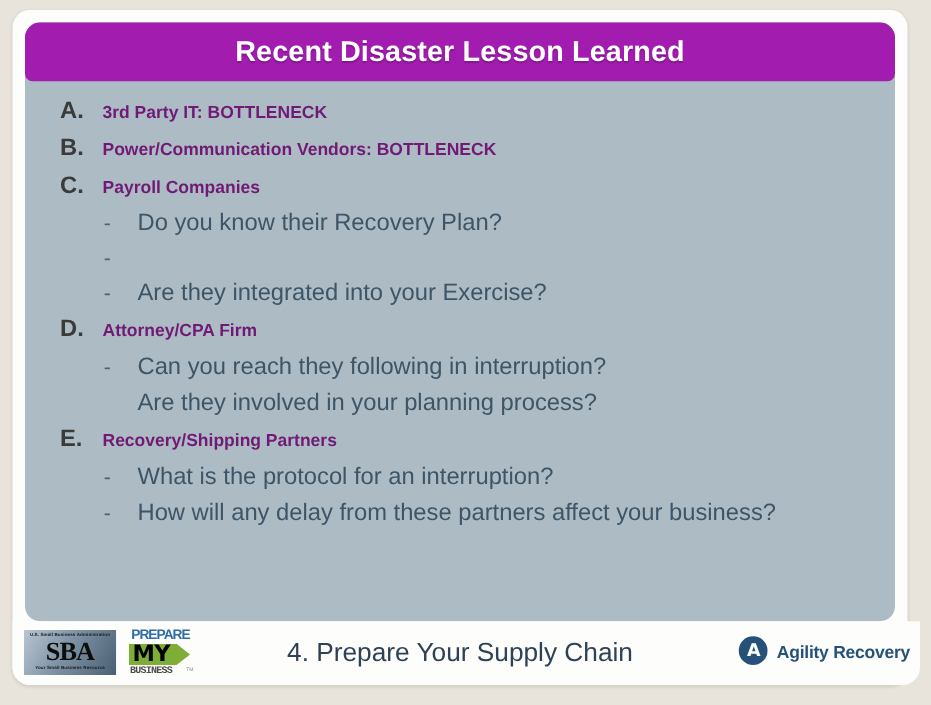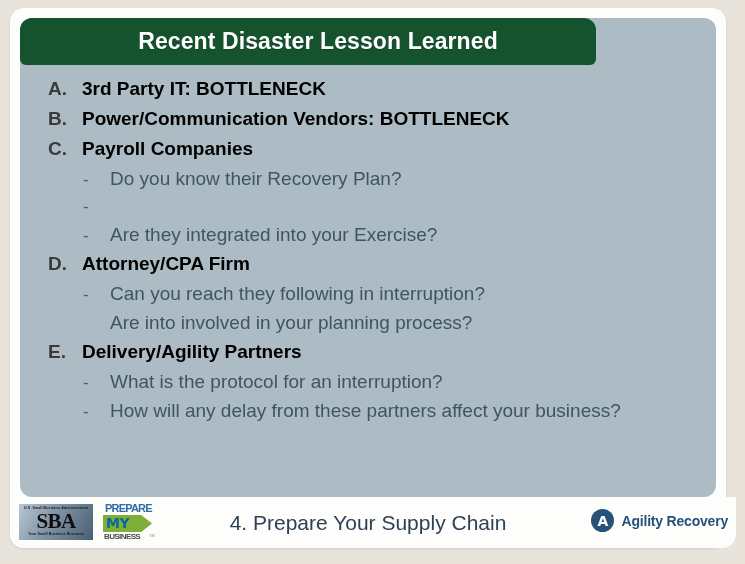--- a/index.html
+++ b/index.html
@@ -42,28 +42,27 @@
     height: 479px;
     background: #adbcc4;
     border-radius: 12px;
   }
 
   
   .title-bar {
     position: absolute;
     left: 0px;
     top: 0px;
-    width: 556px;
+    width: 696px;
     height: 47px;
-    background: #14532d;
+    background: #a21caf;
     border-radius: 12px 12px 6px 6px;
     display: flex;
     align-items: center;
     justify-content: center;
-    padding-left: 20px;
   }
   .title-text {
     color: #ffffff;
     font-size: 23px;
     font-weight: bold;
     letter-spacing: 0.1px;
     text-shadow: 0 1px 1px rgba(0,0,0,0.20);
     white-space: nowrap;
   }
 
@@ -88,22 +87,22 @@
     margin-bottom: 8px;
   }
   .row-l1 .marker {
     width: 34px;
     flex: 0 0 34px;
     color: #3a3a3a;
     font-size: 19px;
     font-weight: bold;
   }
   .row-l1 .label {
-    color: #000000;
-    font-size: 19px;
+    color: #701a75;
+    font-size: 14px;
     font-weight: bold;
     white-space: nowrap;
   }
 
   
   .row-l2 {
     padding-left: 63px;
     margin-bottom: 7px;
   }
   .row-l2 .marker {
@@ -203,37 +202,37 @@
     top: 14px;
     width: 49px;
     height: 17px;
     background: #7fae36;
     clip-path: polygon(0 0, 78% 0, 100% 50%, 78% 100%, 0 100%);
   }
   .pmb-my {
     position: absolute;
     left: 3px;
     top: 14px;
-    font-size: 14px;
-    font-weight: bold;
-    color: #0369a1;
+    font-size: 18px;
+    font-weight: bold;
+    color: #000000;
     line-height: 17px;
     letter-spacing: -0.5px;
     font-family: "DejaVu Sans", sans-serif;
   }
   .pmb-business {
     position: absolute;
     left: 1px;
     top: 32px;
     font-size: 8px;
     font-weight: bold;
     color: #4b4b4b;
     letter-spacing: -0.6px;
     line-height: 1;
-    font-family: Liberation Sans, sans-serif;
+    font-family: Liberation Mono, monospace;
   }
   .pmb-tm {
     position: absolute;
     left: 46px;
     top: 33px;
     font-size: 4px;
     color: #8a8a8a;
     line-height: 1;
   }
 
@@ -329,25 +328,25 @@
           <div class="row row-l1">
             <div class="marker">D.</div>
             <div class="label">Attorney/CPA Firm</div>
           </div>
           <div class="row row-l2">
             <div class="marker">-</div>
             <div class="label">Can you reach they following in interruption?</div>
           </div>
           <div class="row row-l2 no-marker">
             <div class="marker"></div>
-            <div class="label">Are into involved in your planning process?</div>
+            <div class="label">Are they involved in your planning process?</div>
           </div>
           <div class="row row-l1">
             <div class="marker">E.</div>
-            <div class="label">Delivery/Agility Partners</div>
+            <div class="label">Recovery/Shipping Partners</div>
           </div>
           <div class="row row-l2">
             <div class="marker">-</div>
             <div class="label">What is the protocol for an interruption?</div>
           </div>
           <div class="row row-l2">
             <div class="marker">-</div>
             <div class="label">How will any delay from these partners affect your business?</div>
           </div>
         </div>

